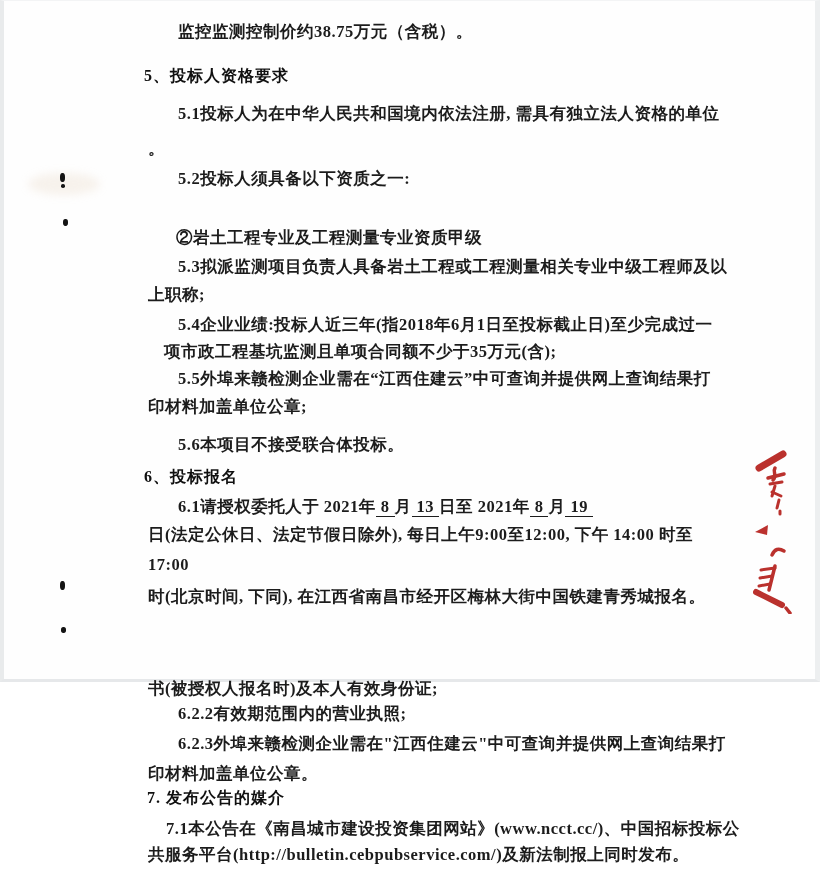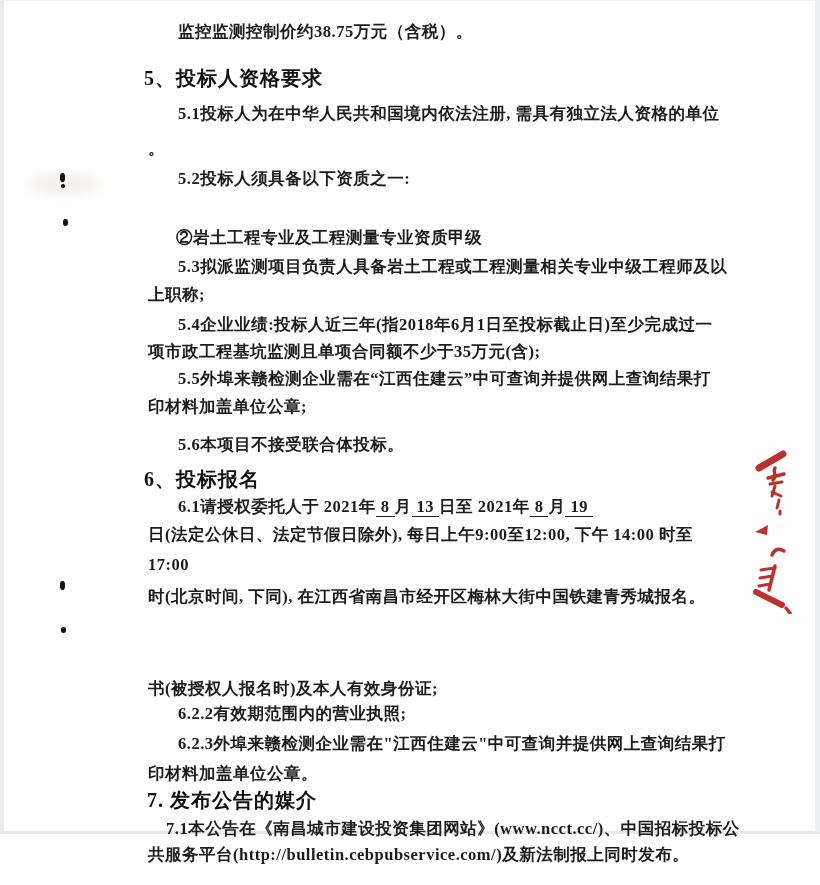--- a/index.html
+++ b/index.html
@@ -1,24 +1,24 @@
 <!DOCTYPE html>
 <html><head>
 <meta charset="utf-8">
 <style>
   html,body { margin:0; padding:0; }
   body { width:820px; height:885px; background:#ffffff; overflow:hidden;
          font-family:"Liberation Serif","DejaVu Serif",serif; }
-  .page { position:absolute; left:0; top:0; width:820px; height:834px;
+  .page { position:absolute; left:0; top:0; width:820px; height:682px;
           background:#fefefe; box-sizing:border-box;
           border-left:4px solid #e9ebec; border-right:5px solid #edeff0;
           border-bottom:3px solid #e6e8ea; border-top:1px solid #f3f4f5; }
   .ln { position:absolute; white-space:nowrap; color:#1c1c1c;
         font-size:16.5px; line-height:1.15; letter-spacing:0.5px; font-weight:600; }
-  .h  { font-size:20px; font-weight:700; letter-spacing:1px; color:#101010; }
+  .h  { font-size:16px; font-weight:700; letter-spacing:1px; color:#101010; }
   .u  { border-bottom:1.6px solid #1c1c1c; padding:0 5px; }
   .speck { position:absolute; background:#141414; border-radius:45%; }
   .smudge { position:absolute; left:24px; top:172px; width:72px; height:22px;
             background:rgba(214,186,156,0.18); border-radius:50%; filter:blur(4px); }
   .stamp-clip { position:absolute; left:735px; top:438px; width:85px; height:175px;
                 overflow:hidden; pointer-events:none; }
 </style>
 </head>
 <body>
 
@@ -28,21 +28,21 @@
 
   <div class="ln" style="left:174px;top:22px">监控监测控制价约38.75万元（含税）。</div>
   <div class="ln h" style="left:140px;top:66px">5、投标人资格要求</div>
   <div class="ln" style="left:174px;top:104px">5.1投标人为在中华人民共和国境内依法注册, 需具有独立法人资格的单位</div>
   <div class="ln" style="left:144px;top:139px">。</div>
   <div class="ln" style="left:174px;top:169px">5.2投标人须具备以下资质之一:</div>
   <div class="ln" style="left:172px;top:228px">②岩土工程专业及工程测量专业资质甲级</div>
   <div class="ln" style="left:174px;top:257px">5.3拟派监测项目负责人具备岩土工程或工程测量相关专业中级工程师及以</div>
   <div class="ln" style="left:144px;top:285px">上职称;</div>
   <div class="ln" style="left:174px;top:315px">5.4企业业绩:投标人近三年(指2018年6月1日至投标截止日)至少完成过一</div>
-  <div class="ln" style="left:144px;top:342px">项市政工程基坑监测且单项合同额不少于35万元(含);</div>
+  <div class="ln" style="left:160px;top:342px">项市政工程基坑监测且单项合同额不少于35万元(含);</div>
   <div class="ln" style="left:174px;top:369px">5.5外埠来赣检测企业需在“江西住建云”中可查询并提供网上查询结果打</div>
   <div class="ln" style="left:144px;top:397px">印材料加盖单位公章;</div>
   <div class="ln" style="left:174px;top:435px">5.6本项目不接受联合体投标。</div>
   <div class="ln h" style="left:140px;top:467px">6、投标报名</div>
 
   <div class="ln" style="left:174px;top:497px"><span>6.1请授权委托人于 2021年</span><span class="u">8</span><span>月</span><span class="u">13</span><span>日至 2021年</span><span class="u">8</span><span>月</span><span class="u">19</span></div>
 
   <div class="ln" style="left:144px;top:525px">日(法定公休日、法定节假日除外), 每日上午9:00至12:00, 下午 14:00 时至</div>
   <div class="ln" style="left:144px;top:555px">17:00</div>
   <div class="ln" style="left:144px;top:587px">时(北京时间, 下同), 在江西省南昌市经开区梅林大街中国铁建青秀城报名。</div>

